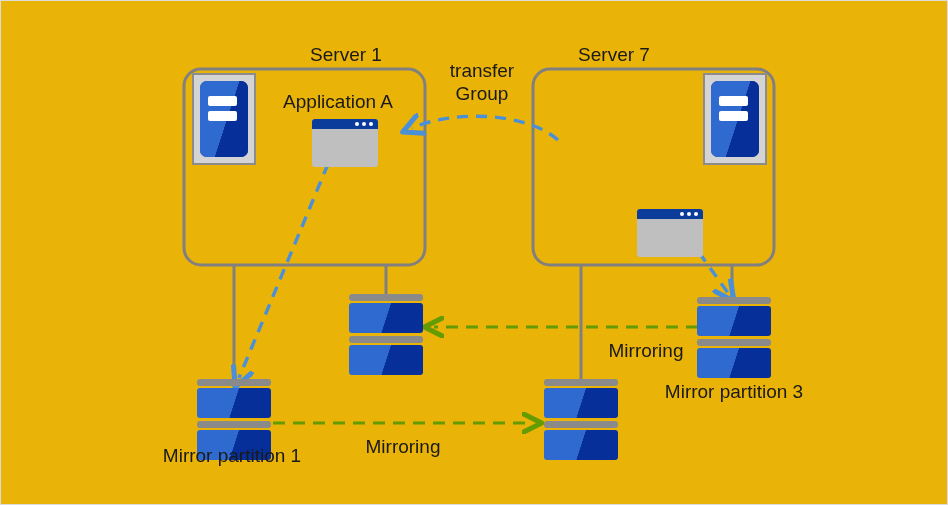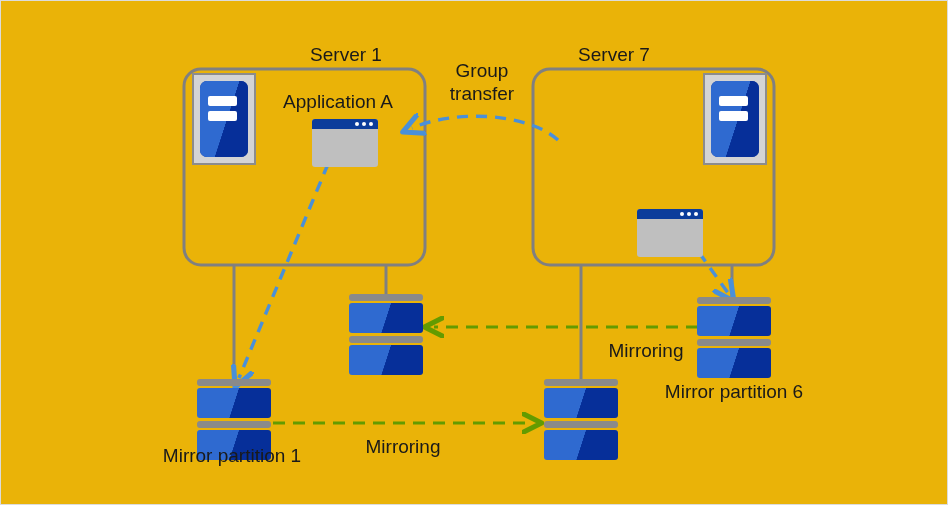--- a/index.html
+++ b/index.html
@@ -160,22 +160,22 @@
 
   <div class="app-icon" style="left:311px; top:118px; width:66px; height:48px;">
     <div class="title">
       <span class="dot d1"></span>
       <span class="dot d2"></span>
       <span class="dot d3"></span>
     </div>
   </div>
 
   <div class="lbl lbl-2line" style="left:406px; top:58px; width:150px;">
+    <div>transfer</div>
     <div>Group</div>
-    <div>transfer</div>
   </div>
 
   <div class="lbl center" style="left:613px; top:42px;">Server 7</div>
 
   <div class="server-icon" style="left:702px; top:72px; width:64px; height:92px;">
     <div class="body">
       <div class="sheen"></div>
       <div class="bar b1"></div>
       <div class="bar b2"></div>
     </div>
@@ -197,21 +197,21 @@
     <div class="plate"></div>
   </div>
 
   <div class="disk" style="left:696px; top:296px; width:74px;">
     <div class="cap"></div>
     <div class="plate"></div>
     <div class="cap"></div>
     <div class="plate"></div>
   </div>
 
-  <div class="lbl center" style="left:733px; top:379px;">Mirror partition 6</div>
+  <div class="lbl center" style="left:733px; top:379px;">Mirror partition 3</div>
 
   <div class="lbl center" style="left:645px; top:338px;">Mirroring</div>
 
   <div class="disk" style="left:196px; top:378px; width:74px;">
     <div class="cap"></div>
     <div class="plate"></div>
     <div class="cap"></div>
     <div class="plate"></div>
   </div>
 

